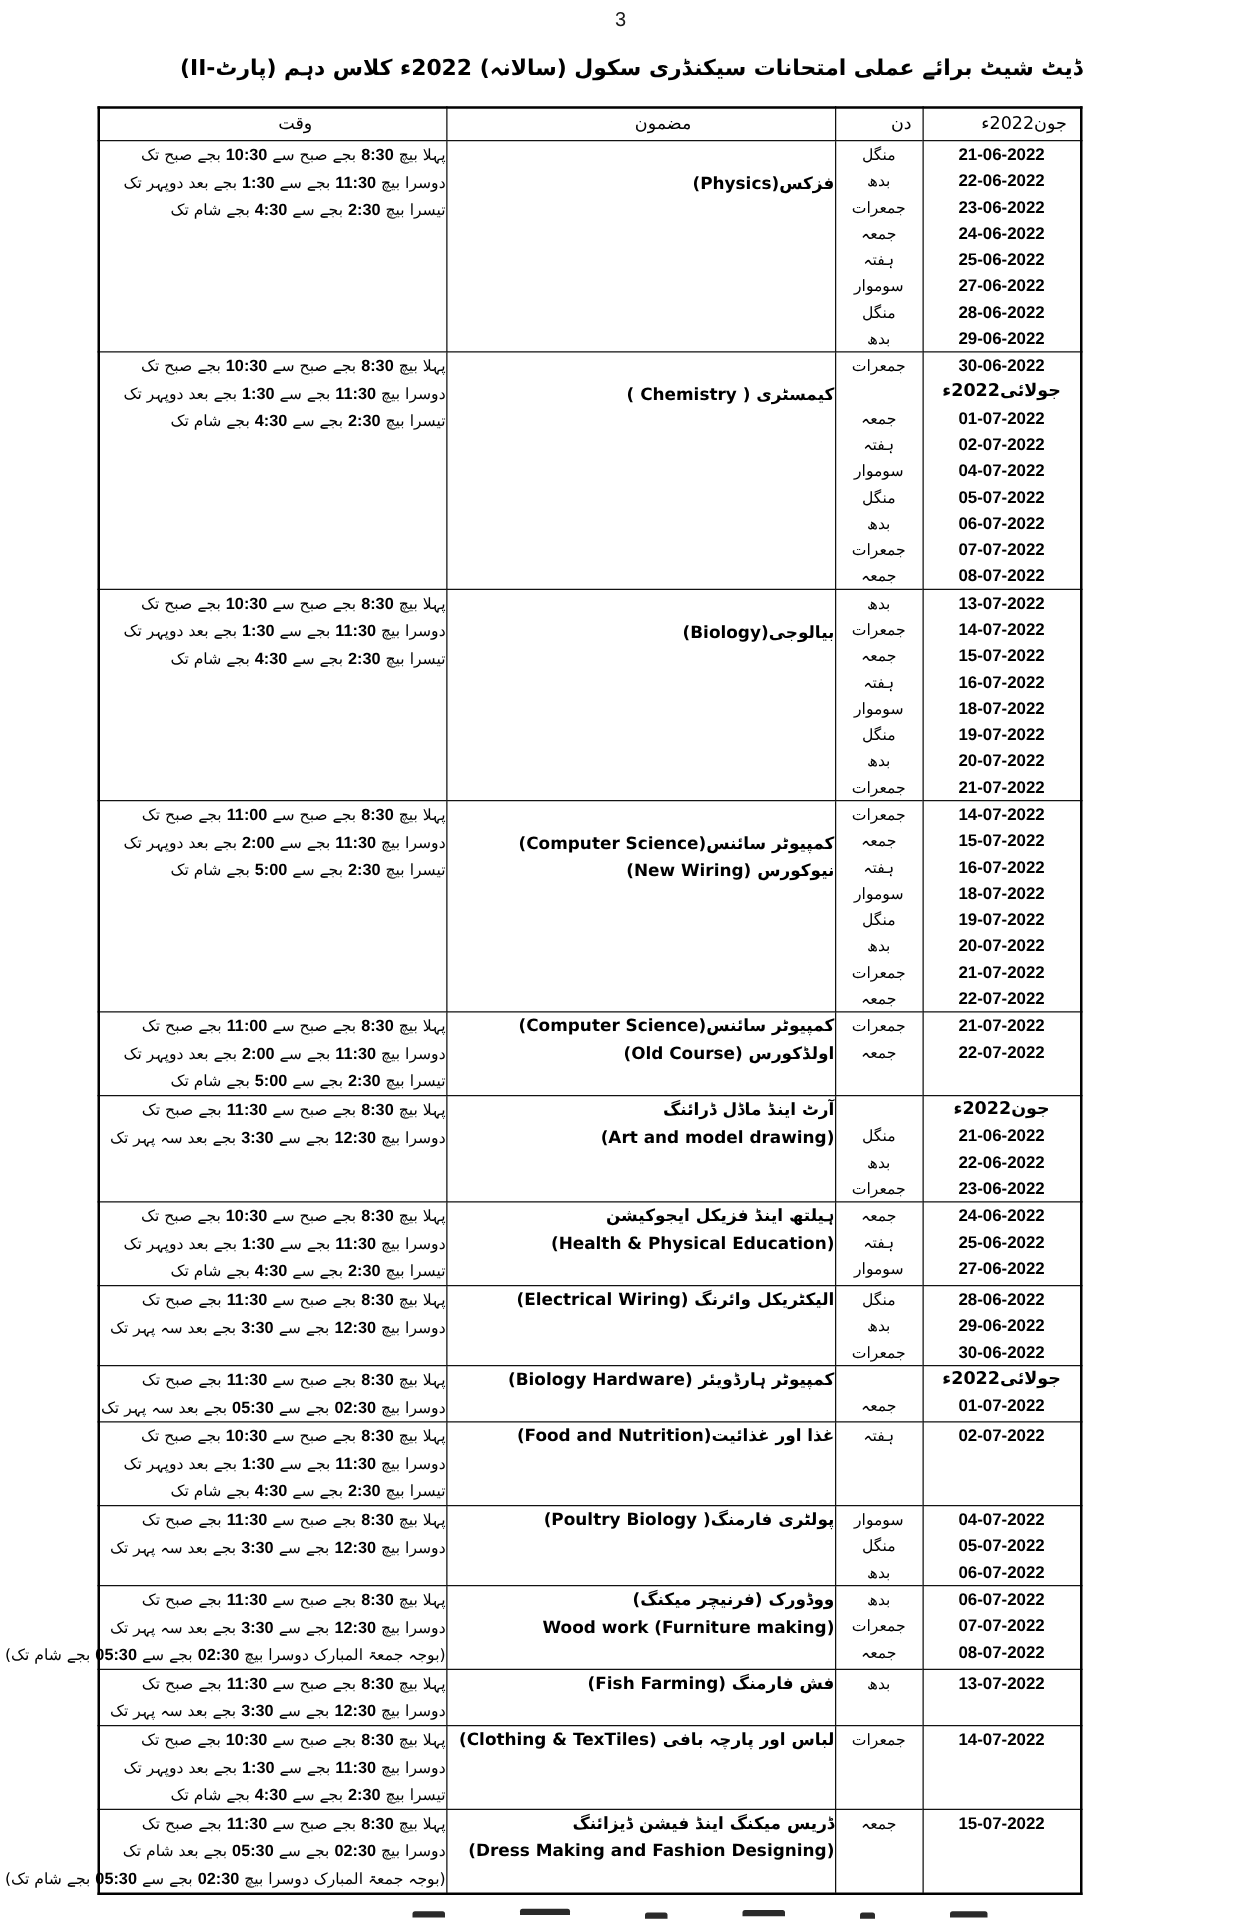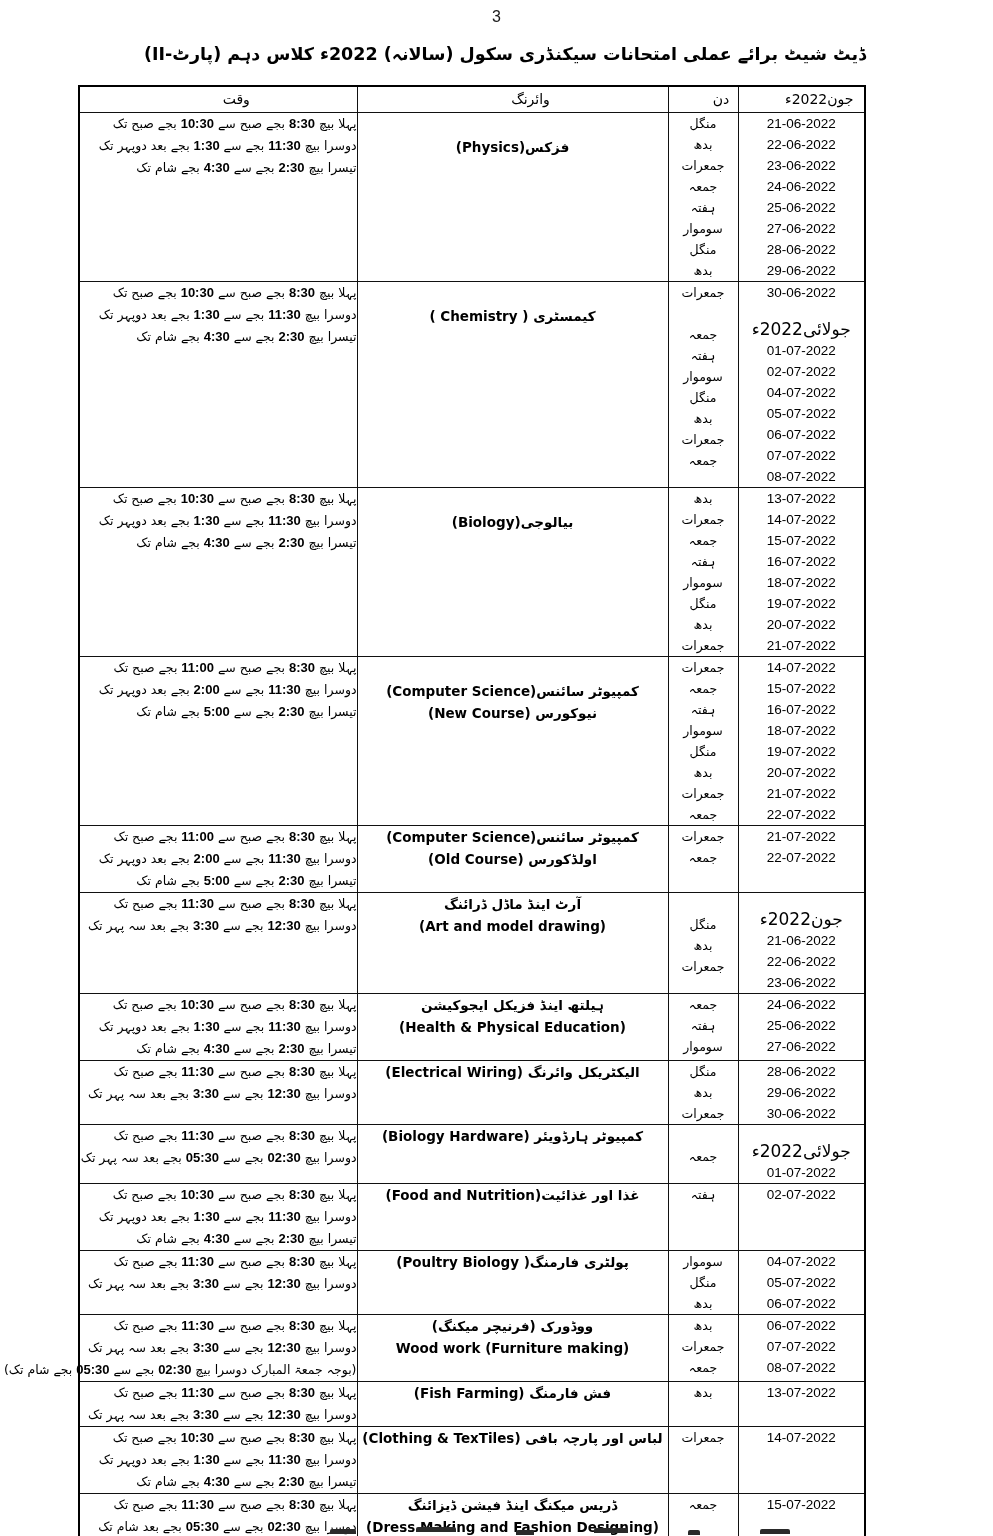--- a/index.html
+++ b/index.html
@@ -41,44 +41,43 @@
     font-family: "DejaVu Sans", sans-serif;
     font-weight: normal;
     padding-left: 36px;
   }
   th.h-date { font-weight: bold; font-size: 14.5px; }
   
   td.c-date { padding-top: 2px; }
   .dline {
     height: 21px; line-height: 21px;
     text-align: center;
-    font-size: 13.5px; font-weight: normal;
+    font-size: 13.5px; font-weight: bold;
     font-family: "Liberation Sans", "DejaVu Sans", sans-serif;
     direction: ltr; unicode-bidi: isolate;
   }
   .dline.mhead {
     direction: rtl;
-    font-size: 17px;
+    font-size: 14px;
     font-family: "DejaVu Sans", sans-serif;
-    margin-top: 16px;
   }
   
   td.c-day { padding-top: 2px; }
   .dayline {
     height: 21px; line-height: 21px;
     text-align: center;
     font-size: 12.5px;
     font-family: "DejaVu Sans", sans-serif;
   }
   
   td.c-subject { padding: 4px 14px 0 6px; }
   td.c-subject.deep { padding-top: 23px; }
   .sline {
     line-height: 22px;
-    text-align: center;
+    text-align: right;
     font-size: 13.5px; font-weight: bold;
     font-family: "DejaVu Sans", "Liberation Sans", sans-serif;
   }
   
   td.c-time { padding: 3px 10px 0 6px; margin-left: 16px; }
   .tline {
     line-height: 22px;
     text-align: right;
     font-size: 12.5px;
     font-family: "DejaVu Sans", sans-serif;
@@ -114,21 +113,21 @@
   <colgroup>
     <col style="width:127px">
     <col style="width:70px">
     <col style="width:311px">
     <col style="width:278px">
   </colgroup>
   <thead>
     <tr>
       <th class="h-date">جون2022ء</th>
       <th>دن</th>
-      <th>وائرنگ</th>
+      <th>مضمون</th>
       <th>وقت</th>
     </tr>
   </thead>
   <tbody>
       <tr>
         <td class="c-date">
           <div class="dline">21-06-2022</div>
           <div class="dline">22-06-2022</div>
           <div class="dline">23-06-2022</div>
           <div class="dline">24-06-2022</div>
@@ -234,21 +233,21 @@
           <div class="dayline">جمعہ</div>
           <div class="dayline">ہفتہ</div>
           <div class="dayline">سوموار</div>
           <div class="dayline">منگل</div>
           <div class="dayline">بدھ</div>
           <div class="dayline">جمعرات</div>
           <div class="dayline">جمعہ</div>
         </td>
         <td class="c-subject deep">
           <div class="sline">کمپیوٹر سائنس(Computer Science)</div>
-          <div class="sline">نیوکورس (New Course)</div>
+          <div class="sline">نیوکورس (New Wiring)</div>
         </td>
         <td class="c-time">
           <div class="tline">پہلا بیچ <b>8:30</b> بجے صبح سے <b>11:00</b> بجے صبح تک</div>
           <div class="tline">دوسرا بیچ <b>11:30</b> بجے سے <b>2:00</b> بجے بعد دوپہر تک</div>
           <div class="tline">تیسرا بیچ <b>2:30</b> بجے سے <b>5:00</b> بجے شام تک</div>
         </td>
       </tr>
       <tr>
         <td class="c-date">
           <div class="dline">21-07-2022</div>

